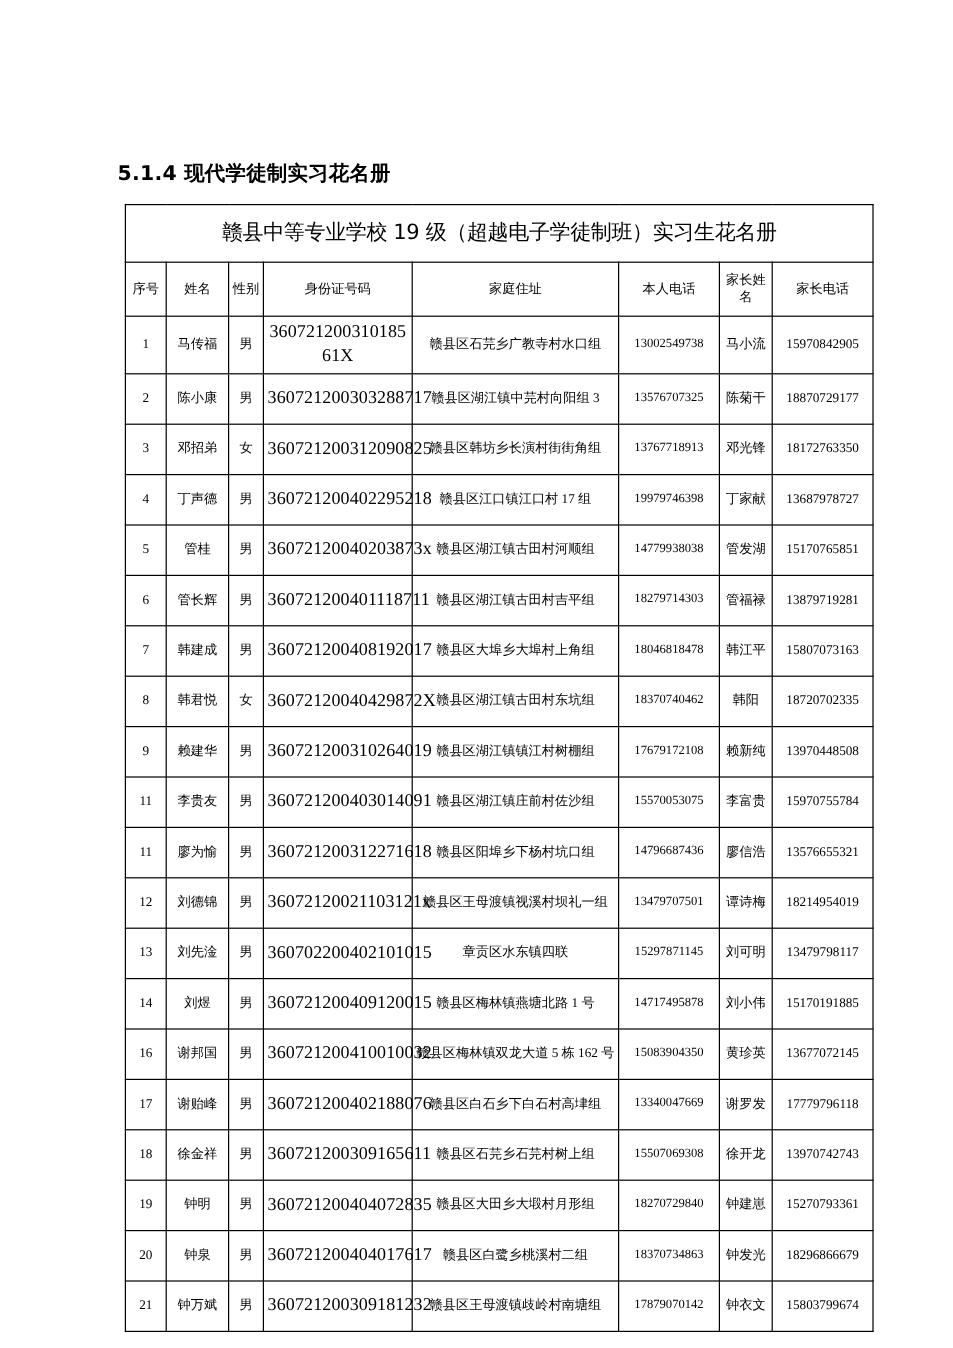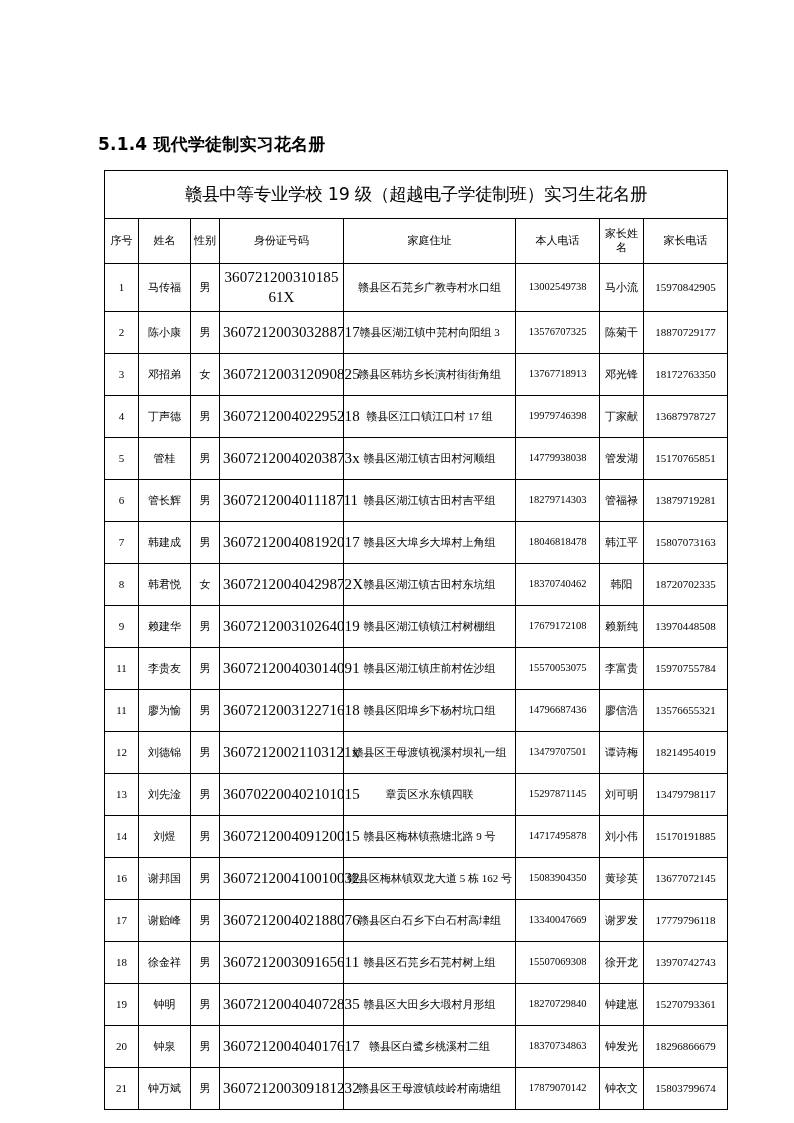--- a/index.html
+++ b/index.html
@@ -259,21 +259,21 @@
             <td class="c-addr">章贡区水东镇四联</td>
             <td class="c-phone">15297871145</td>
             <td class="c-pname">刘可明</td>
             <td class="c-pphone">13479798117</td>
           </tr>
           <tr>
             <td class="c-seq">14</td>
             <td class="c-name">刘煜</td>
             <td class="c-sex">男</td>
             <td class="c-id">360721200409120015</td>
-            <td class="c-addr">赣县区梅林镇燕塘北路 9 号</td>
+            <td class="c-addr">赣县区梅林镇燕塘北路 1 号</td>
             <td class="c-phone">14717495878</td>
             <td class="c-pname">刘小伟</td>
             <td class="c-pphone">15170191885</td>
           </tr>
           <tr>
             <td class="c-seq">16</td>
             <td class="c-name">谢邦国</td>
             <td class="c-sex">男</td>
             <td class="c-id">360721200410010032</td>
             <td class="c-addr">赣县区梅林镇双龙大道 5 栋 162 号</td>

